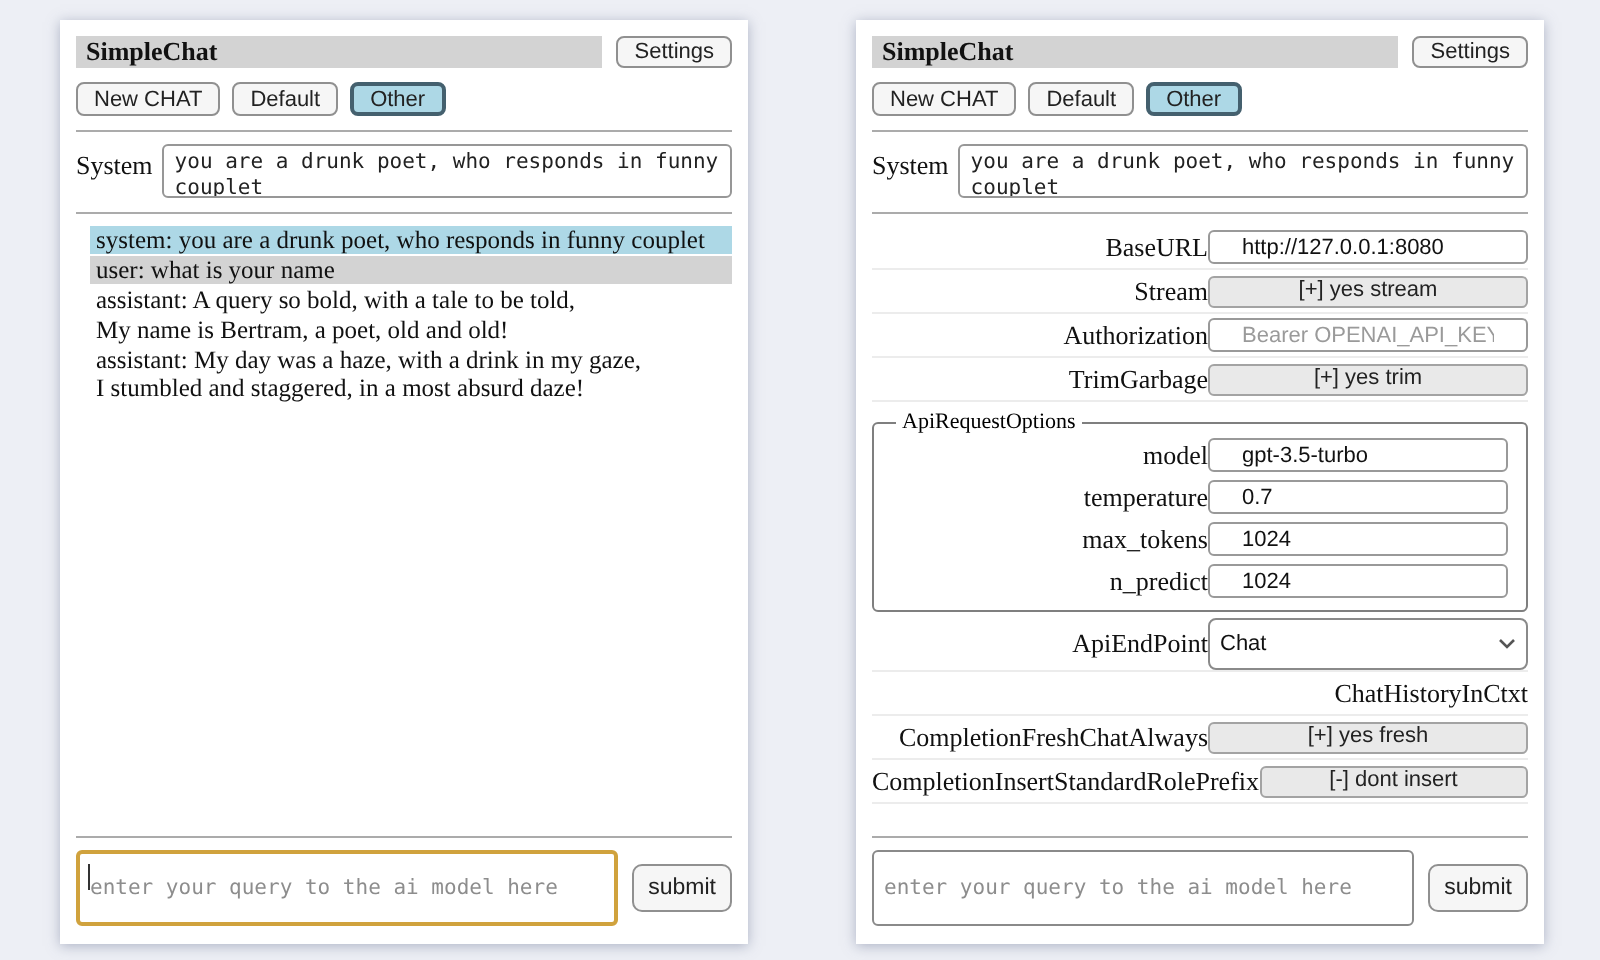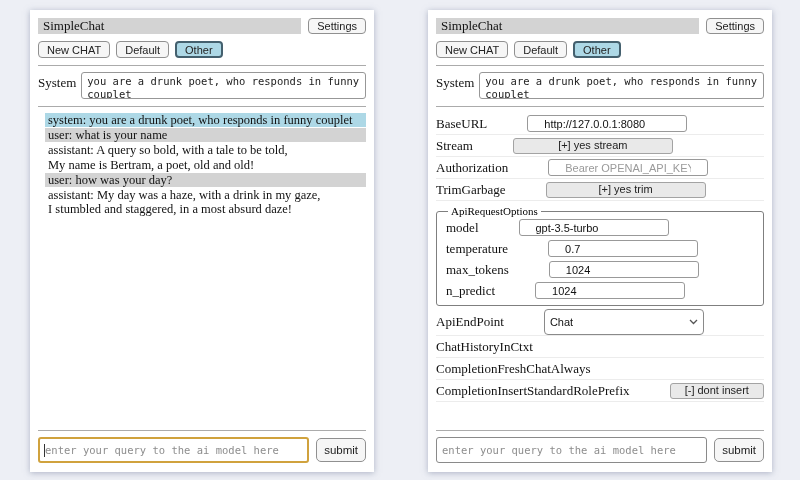--- a/index.html
+++ b/index.html
@@ -19,21 +19,21 @@
     padding: 8px;
   }
   #panel-left  { left: 30px; }
   #panel-right { left: 428px; }
 
   
   .hdr { display: flex; gap: 7px; align-items: stretch; }
   .titlebar {
     flex: 1;
     background: #d3d3d3;
-    font-weight: normal;
+    font-weight: bold;
     font-size: 13px;
     line-height: 16px;
     height: 16px;
     padding: 0 5px;
     color: #111;
   }
   .btn {
     font-family: "Liberation Sans", sans-serif;
     font-size: 11px;
     color: #222;
@@ -91,42 +91,41 @@
   .role-system    { background: #add8e6; }
   .role-user      { background: #d3d3d3; }
   .role-assistant { background: transparent; }
 
   
   .query-area { position: absolute; left: 8px; right: 8px; bottom: 9px; }
   .query-area hr.sep { margin: 0 0 6px; }
   .query-row { display: flex; gap: 7px; align-items: center; position: relative; }
   .query-input {
     flex: 1;
-    height: 26px;
+    height: 38px;
     border: 1px solid #8a8a8a;
     border-radius: 3px;
     font-family: "DejaVu Sans Mono", monospace;
     font-size: 10.5px;
     padding: 0 5px;
     color: #222;
   }
   .query-input::placeholder { color: #8d8d8d; opacity: 1; }
   .query-input.focused { border: 2px solid #d0a23d; outline: none; }
   .caret { position: absolute; left: 6px; top: 7px; width: 1px; height: 13px; background: #333; }
   .submit-btn { height: 24px; font-size: 11.5px; padding: 0 7px; border-radius: 5px; }
 
   
   .settings { margin-top: 0; }
   .srow {
     display: flex;
-    justify-content: flex-start;
+    justify-content: flex-end;
     align-items: center;
     min-height: 22px;
     border-bottom: 1px solid #ececec;
-    gap: 40px;
   }
   .slabel { font-size: 13px; color: #111; }
   .sctl { width: 160px; display: flex; }
   .set-input {
     width: 100%;
     height: 17px;
     border: 1px solid #999;
     border-radius: 3px;
     font-family: "Liberation Sans", sans-serif;
     font-size: 11px;
@@ -193,21 +192,20 @@
     <textarea class="system-ta" spellcheck="false" style="">you are a drunk poet, who responds in funny couplet</textarea>
   </div>
 
   <hr class="sep">
 
   <div class="chat">
     <p class="msg role-system">system: you are a drunk poet, who responds in funny couplet</p>
     <p class="msg role-user">user: what is your name</p>
     <p class="msg role-assistant">assistant: A query so bold, with a tale to be told,
 My name is Bertram, a poet, old and old!</p>
-    <p class="msg role-user">user: how was your day?</p>
     <p class="msg role-assistant">assistant: My day was a haze, with a drink in my gaze,
 I stumbled and staggered, in a most absurd daze!</p>
   </div>
 
   <div class="query-area">
     <hr class="sep">
     <div class="query-row">
       <input class="query-input focused" type="text" spellcheck="false" placeholder="enter your query to the ai model here" style="">
       <span class="caret"></span>
       <button class="btn submit-btn">submit</button>
@@ -310,20 +308,23 @@
         </span>
       </span>
     </div>
 
     <div class="srow">
       <span class="slabel">ChatHistoryInCtxt</span>
     </div>
 
     <div class="srow">
       <span class="slabel">CompletionFreshChatAlways</span>
+      <span class="sctl">
+          <button class="set-btn">[+] yes fresh</button>
+        </span>
     </div>
 
     <div class="srow">
       <span class="slabel">CompletionInsertStandardRolePrefix</span>
       <span class="sctl">
           <button class="set-btn">[-] dont insert</button>
         </span>
     </div>
 
   </div>

